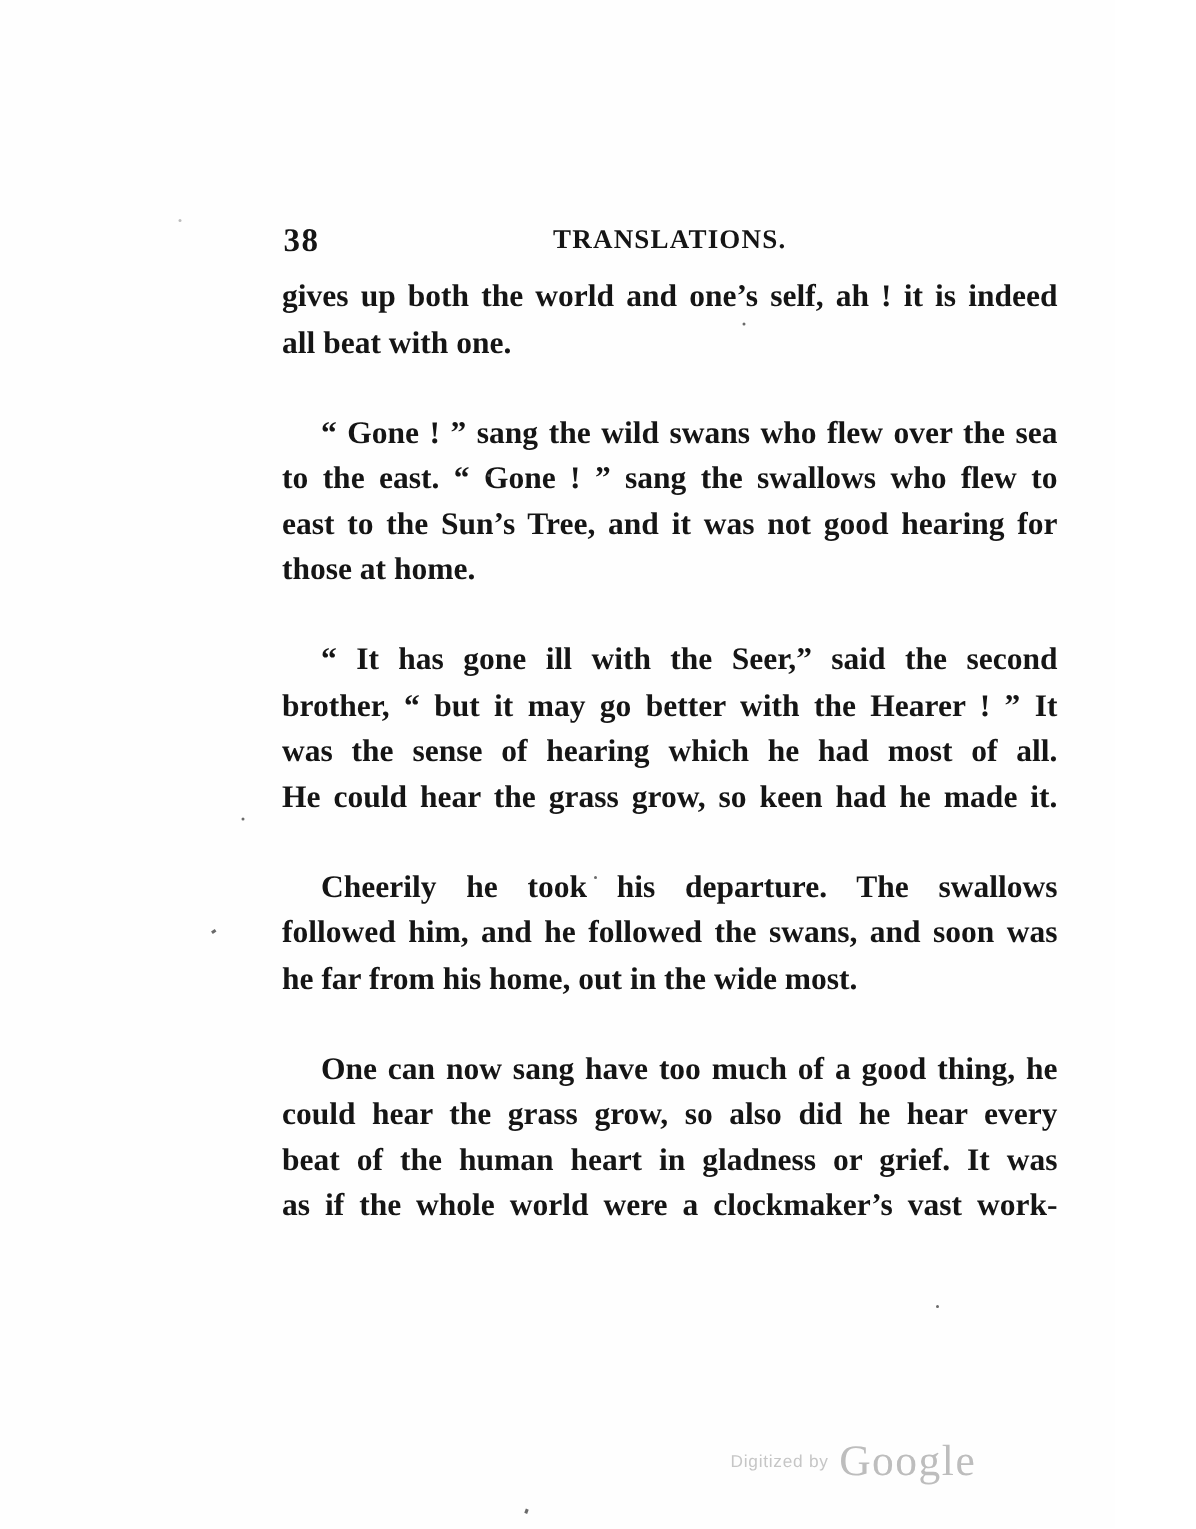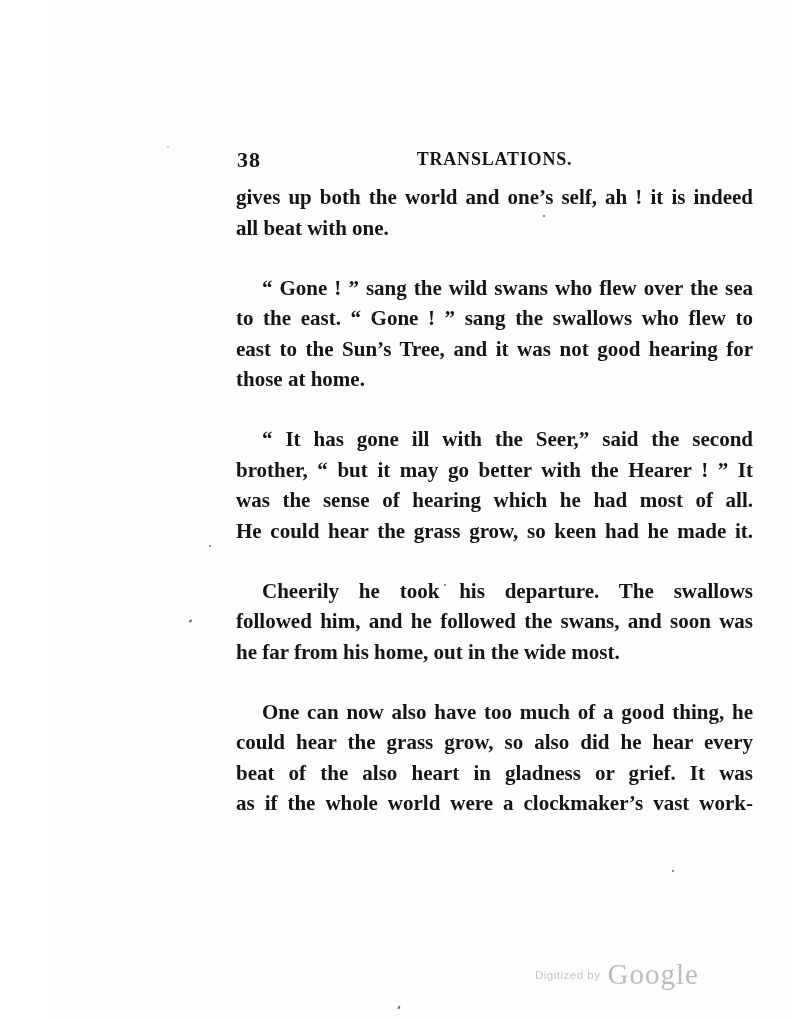--- a/index.html
+++ b/index.html
@@ -7,21 +7,20 @@
     padding: 0;
     background: #ffffff;
   }
   .page {
     position: relative;
     width: 743px;
     height: 1019px;
     background: #fefefe;
     overflow: hidden;
     font-family: "Liberation Serif", serif;
-    margin-left: 48px;
   }
   .textblock {
     position: absolute;
     left: 188px;
     top: 146px;
     width: 517px;
     color: #151515;
   }
   
   .running-header {
@@ -128,23 +127,23 @@
       <div class="line">He could hear the grass grow, so keen had he made it.</div>
     </div>
 
     <div class="paragraph">
       <div class="line indent">Cheerily he took his departure.  The swallows</div>
       <div class="line">followed him, and he followed the swans, and soon was</div>
       <div class="line lastline">he far from his home, out in the wide most.</div>
     </div>
 
     <div class="paragraph">
-      <div class="line indent">One can now also have too much of a good thing, he</div>
+      <div class="line indent">One can now sang have too much of a good thing, he</div>
       <div class="line">could hear the grass grow, so also did he hear every</div>
-      <div class="line">beat of the also heart in gladness or grief.  It was</div>
+      <div class="line">beat of the human heart in gladness or grief.  It was</div>
       <div class="line">as if the whole world were a clockmaker’s vast work-</div>
     </div>
 
   </div>
 
   <div class="watermark">
     <span class="watermark-prefix">Digitized by</span>
     <span class="watermark-brand">Google</span>
   </div>
 

